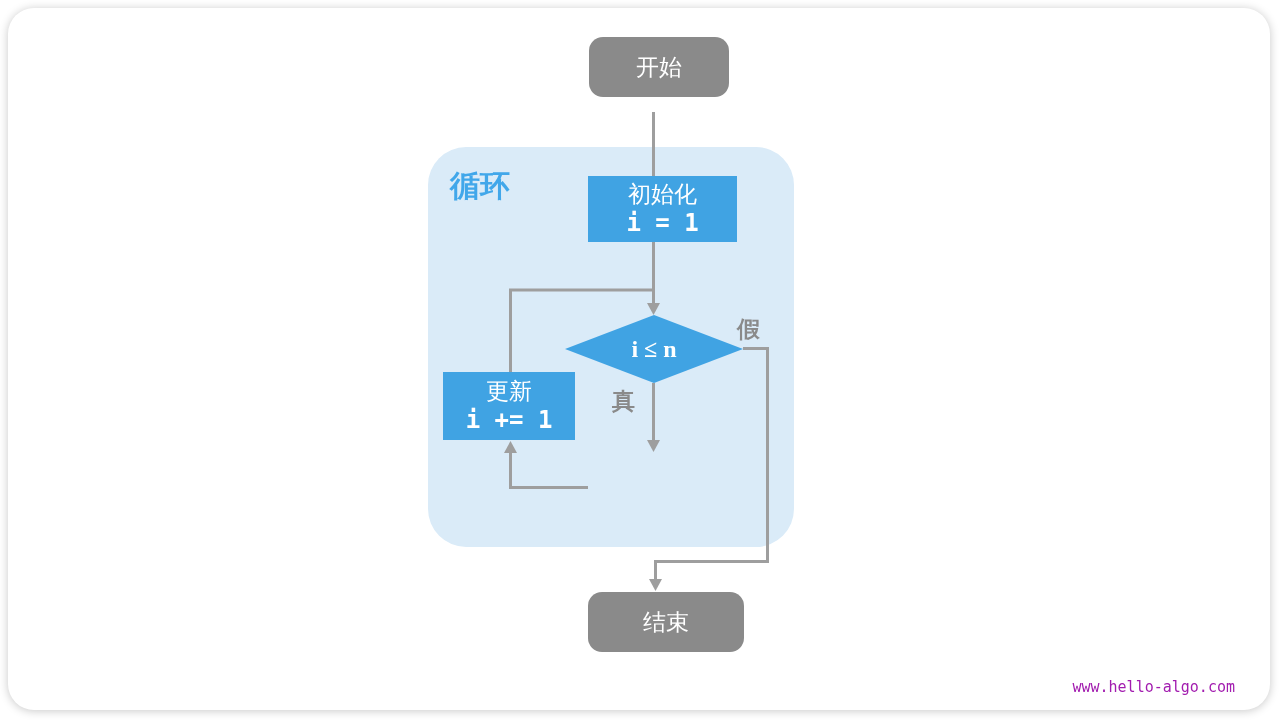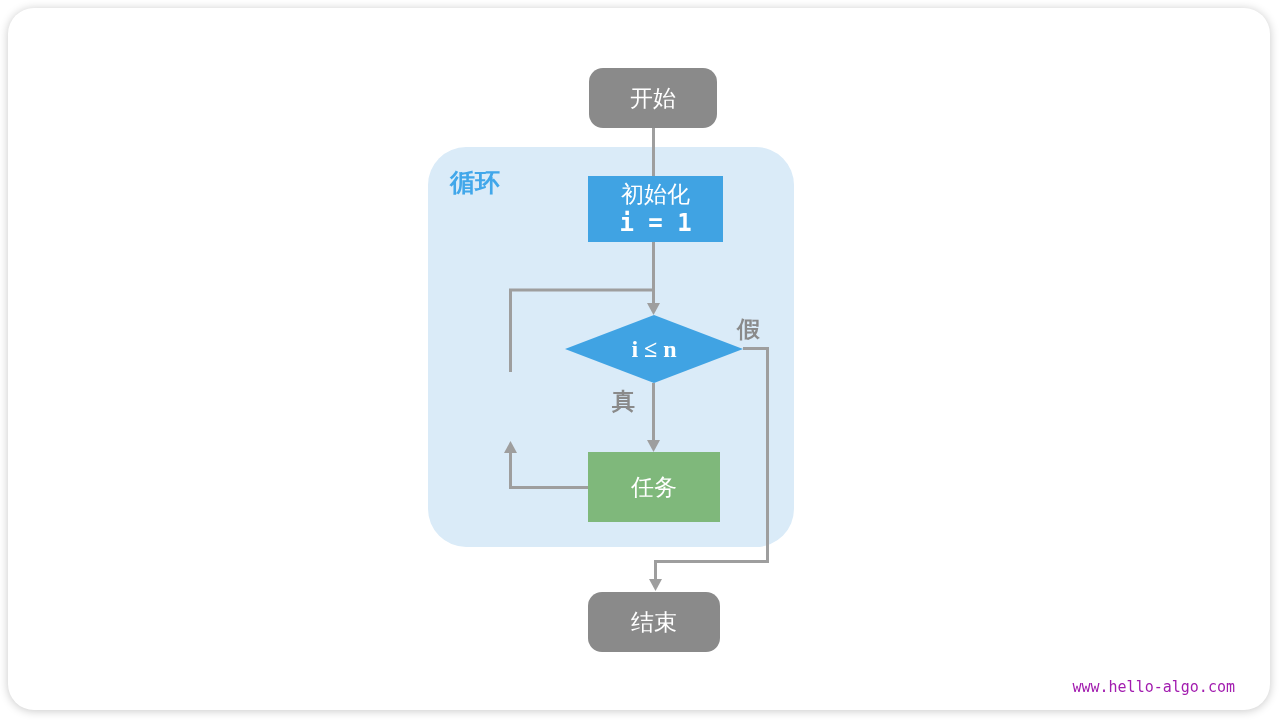--- a/index.html
+++ b/index.html
@@ -27,21 +27,21 @@
     left: 428px; top: 147px;
     width: 366px; height: 400px;
     background: #DAEBF8;
     border-radius: 38px;
     z-index: 1;
   }
   .loop-label {
     position: absolute;
     left: 450px; top: 166px;
     color: #41A7EA;
-    font-size: 25px;
+    font-size: 30px;
     font-weight: bold;
     z-index: 3;
   }
   svg.connectors {
     position: absolute;
     left: 0; top: 0;
     z-index: 2;
   }
   .node {
     position: absolute;
@@ -58,31 +58,31 @@
   .node .code {
     font-family: "DejaVu Sans Mono", monospace;
     font-size: 24px;
     font-weight: bold;
   }
   .terminal {
     background: #8A8A8A;
     border-radius: 14px;
   }
   .process { background: #40A3E3; }
-  .node-start { left: 589px; top: 68px;  width: 128px; height: 60px; }
-  .node-init  { left: 588px; top: 176px; width: 135px; height: 66px; }
+  .node-start { left: 589px; top: 37px;  width: 140px; height: 60px; }
+  .node-init  { left: 588px; top: 176px; width: 149px; height: 66px; }
   .node-cond  {
     left: 565px; top: 315px; width: 178px; height: 68px;
     background: #40A3E3;
     clip-path: polygon(50% 0, 100% 50%, 50% 100%, 0 50%);
   }
   .node-cond .code { font-size: 24px; font-family: Liberation Serif, serif; }
   .node-update { left: 443px; top: 372px; width: 132px; height: 68px; }
   .node-task   { left: 588px; top: 452px; width: 132px; height: 70px; background: #7FB87B; }
-  .node-end    { left: 588px; top: 592px; width: 132px; height: 60px; }
+  .node-end    { left: 588px; top: 592px; width: 156px; height: 60px; }
   .edge-label {
     position: absolute;
     color: #8A8A8A;
     font-size: 23px;
     font-weight: bold;
     z-index: 3;
   }
   .edge-label-false { left: 737px; top: 314px; }
   .edge-label-true  { left: 612px; top: 386px; }
   .watermark {
@@ -126,24 +126,25 @@
 
   <div class="node process node-init">
     <span class="cn">初始化</span>
     <span class="code">i = 1</span>
   </div>
 
   <div class="node node-cond">
     <span class="code">i ≤ n</span>
   </div>
 
+  <div class="node process node-update">
+    <span class="cn">更新</span>
+    <span class="code">i += 1</span>
+  </div>
 
-  <div class="node node-task">
-    <span class="cn">任务</span>
-  </div>
 
   <div class="node terminal node-end">
     <span class="cn">结束</span>
   </div>
 
   <div class="edge-label edge-label-false">假</div>
   <div class="edge-label edge-label-true">真</div>
 
   <div class="watermark">www.hello-algo.com</div>
 </div>

